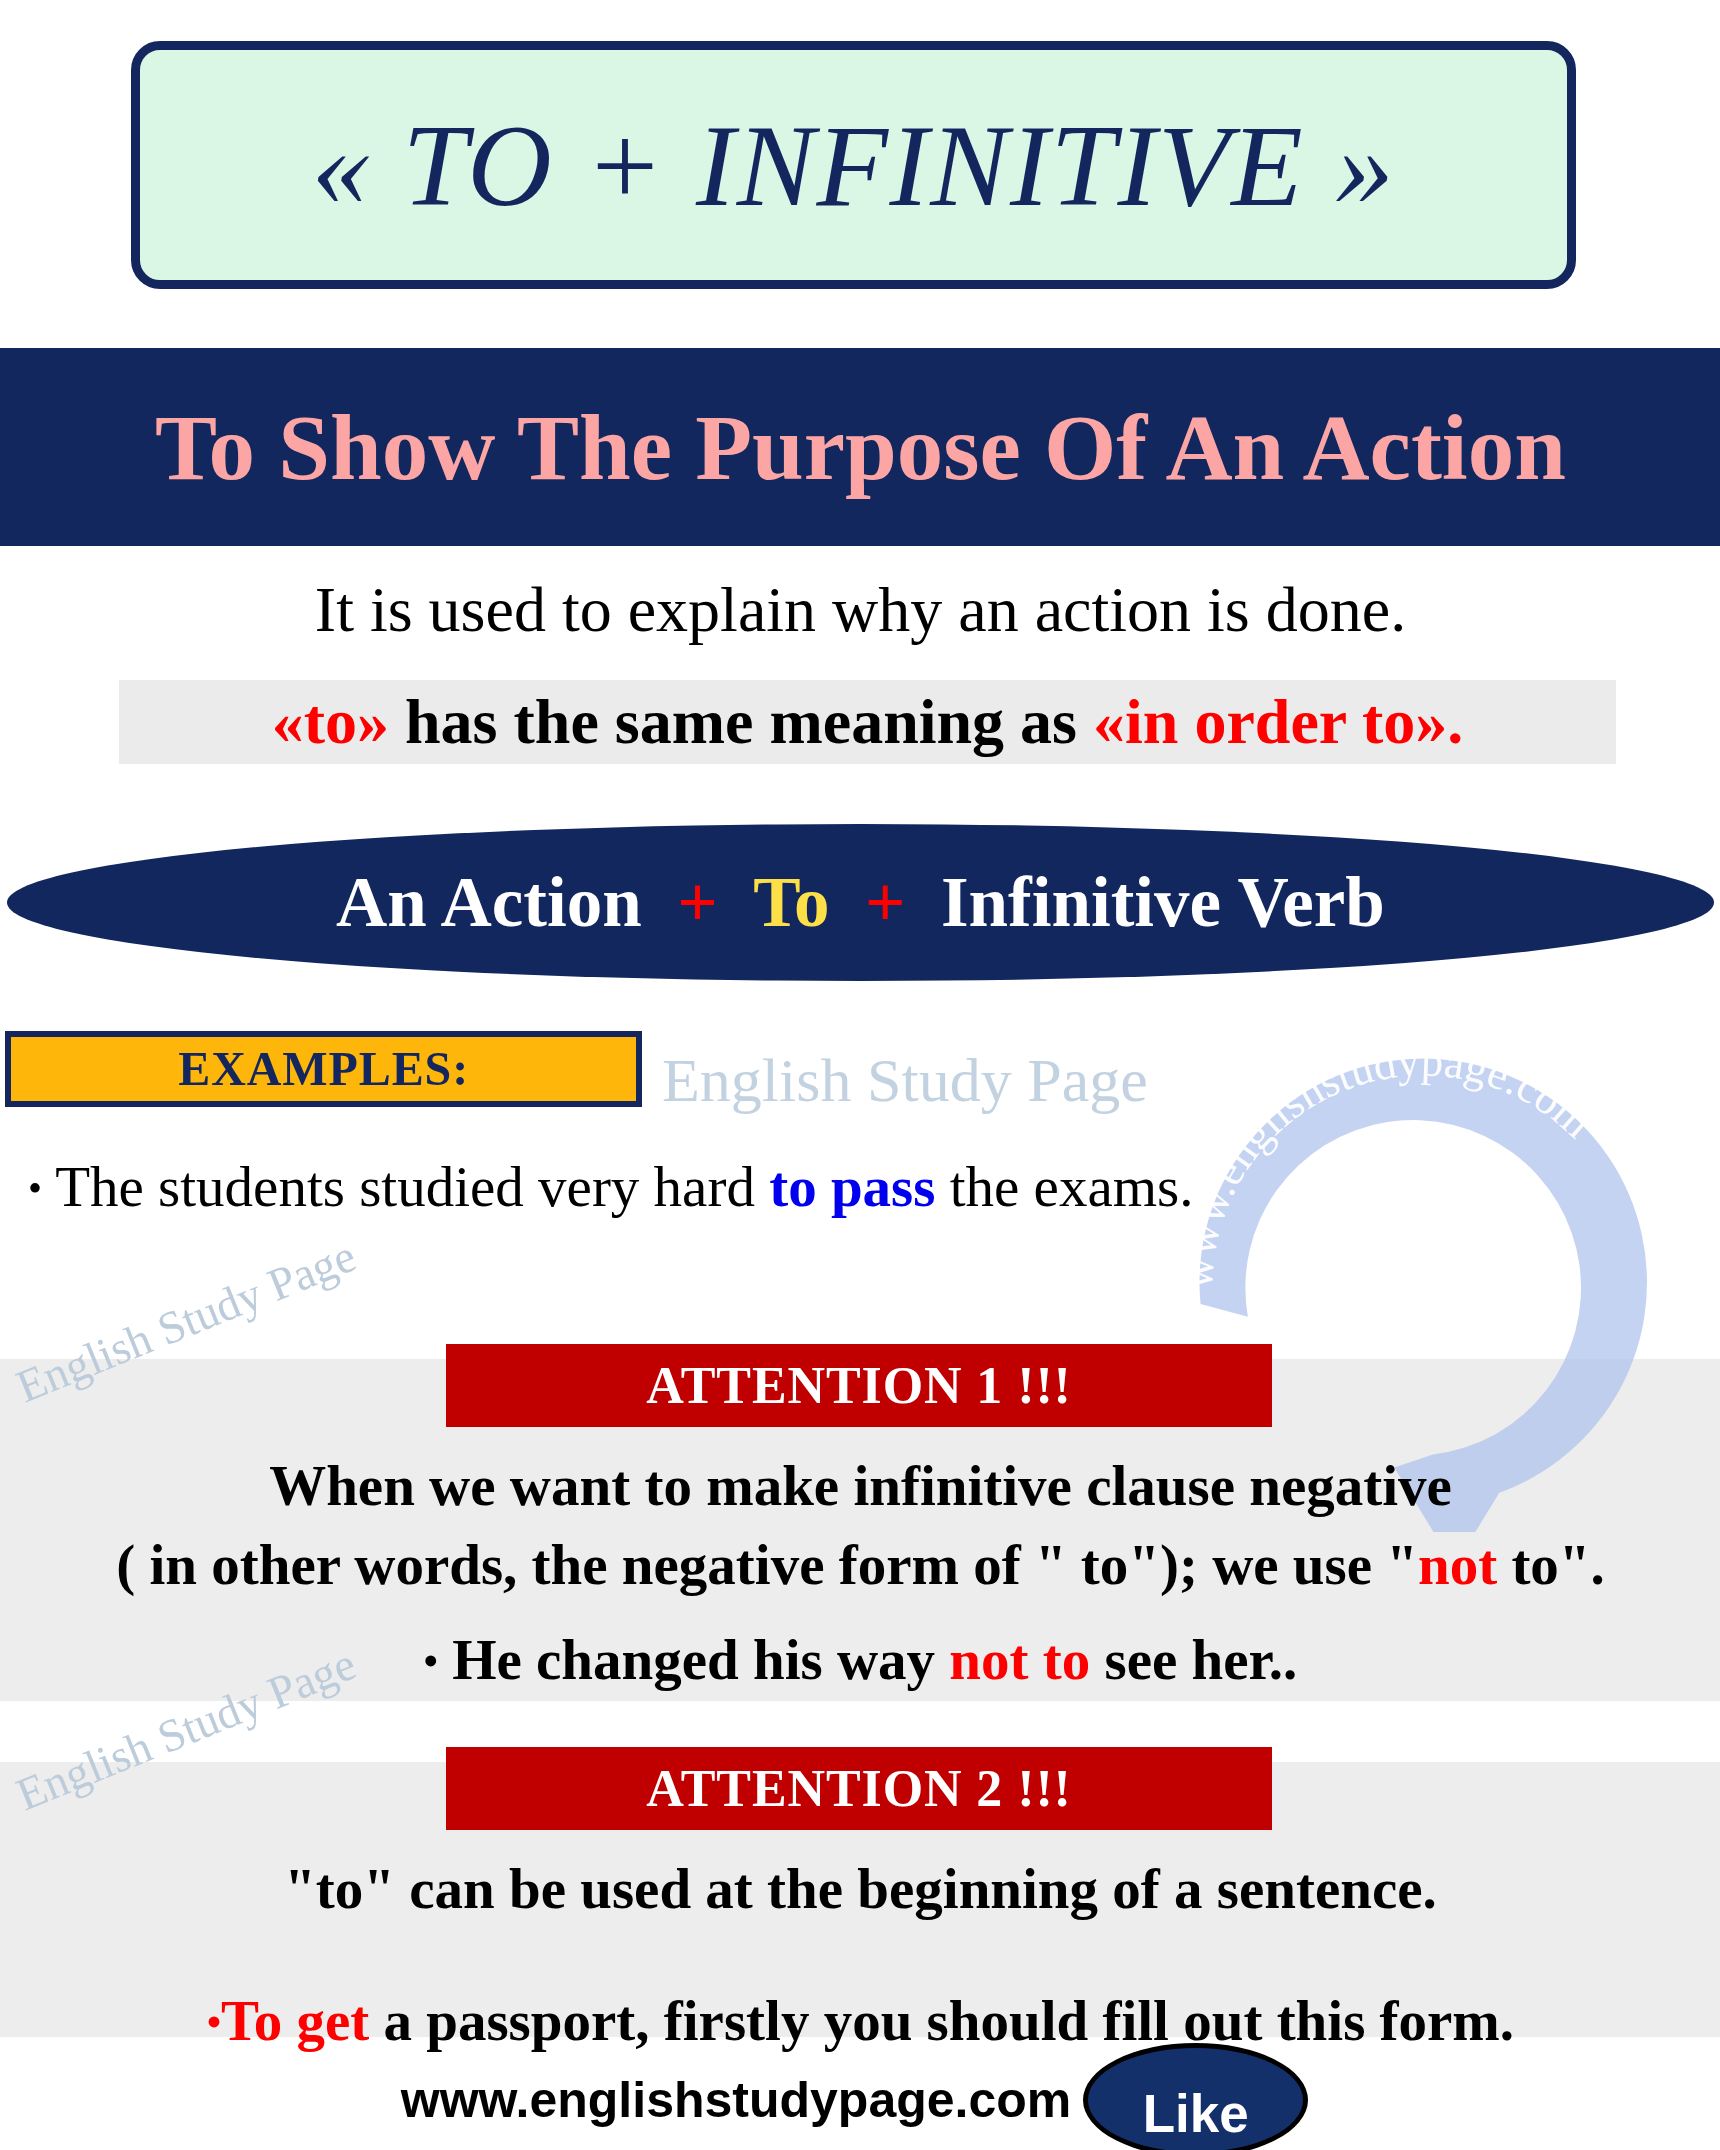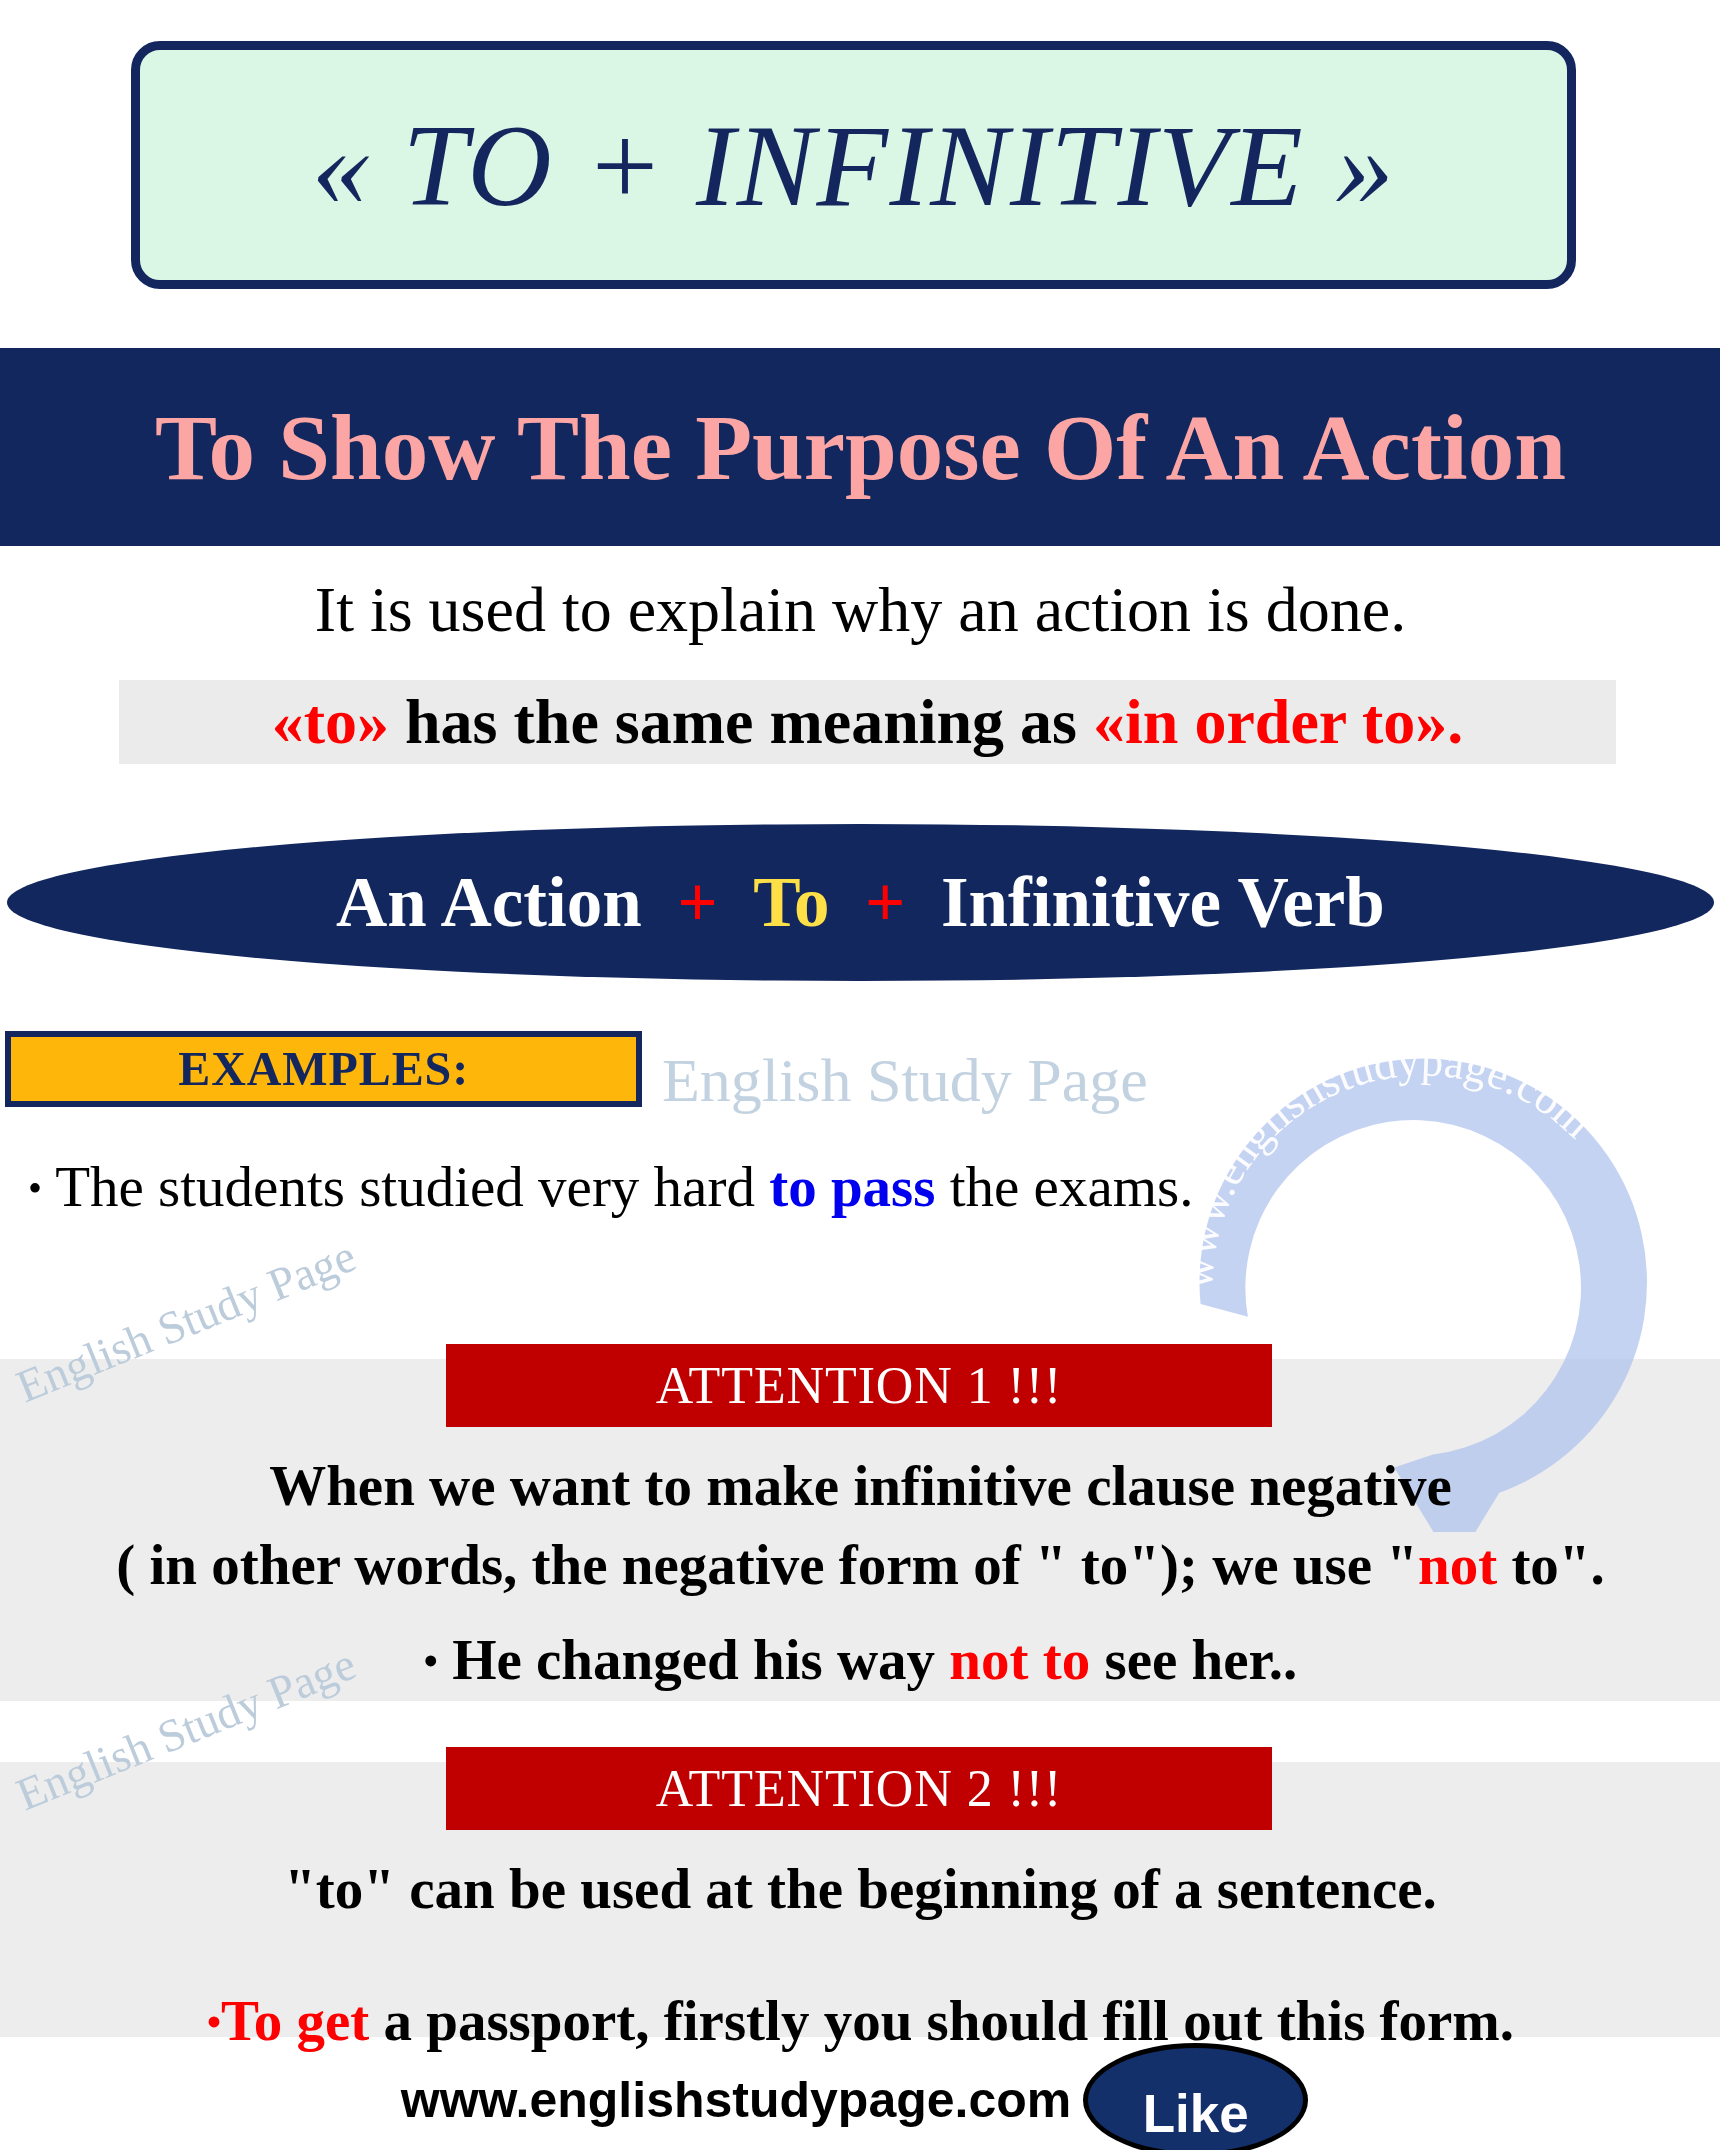--- a/index.html
+++ b/index.html
@@ -207,21 +207,21 @@
     display: flex;
     align-items: center;
     justify-content: center;
     z-index: 3;
   }
   .att-1 { left: 446px; top: 1344px; width: 826px; height: 83px; }
   .att-2 { left: 446px; top: 1747px; width: 826px; height: 83px; }
   .att-label {
     color: #ffffff;
     font-size: 52px;
-    font-weight: normal;
+    font-weight: bold;
     letter-spacing: 0.9px;
     line-height: 1;
   }
 
   .att-body {
     position: absolute;
     width: 1721px;
     text-align: center;
     z-index: 2;
     line-height: 1.12;

